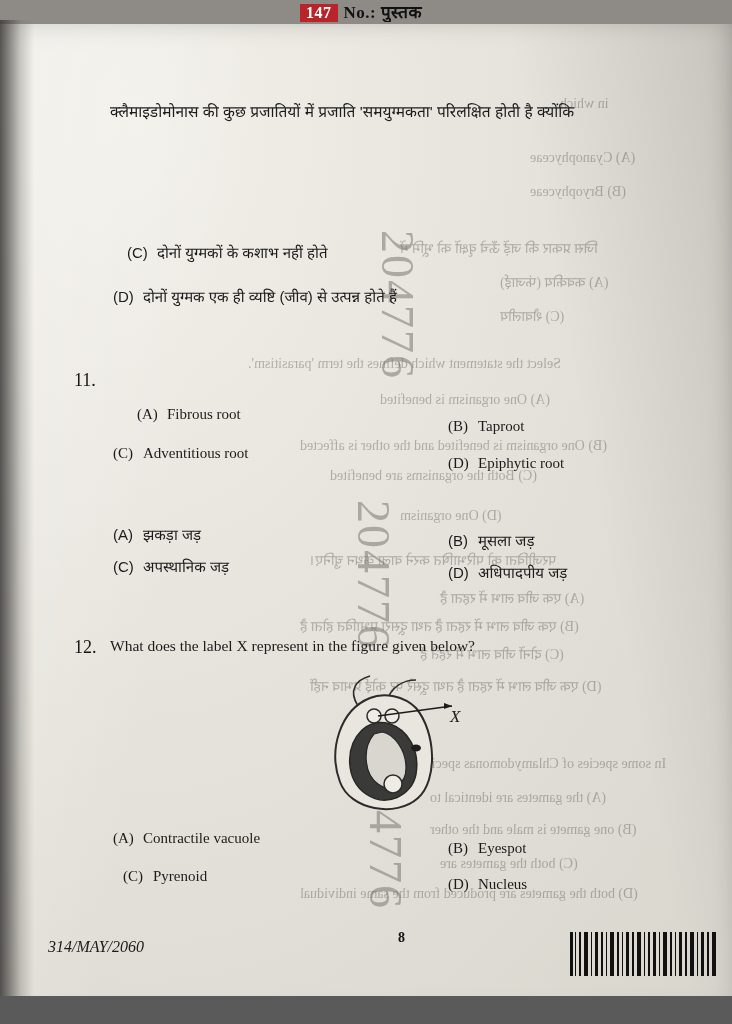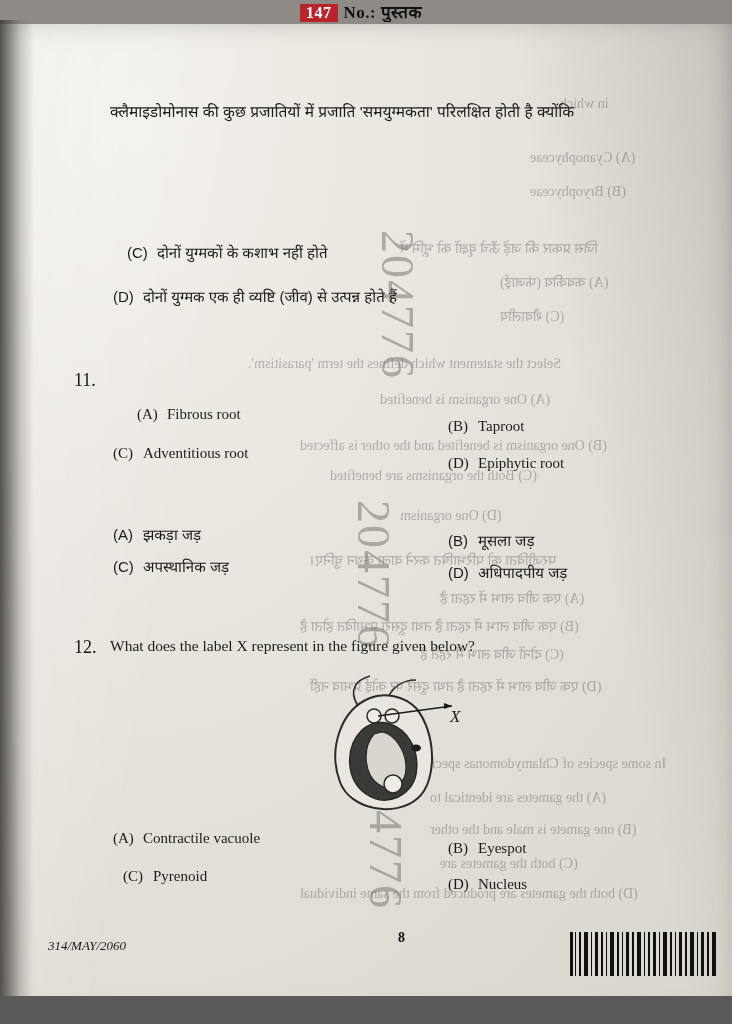--- a/index.html
+++ b/index.html
@@ -131,21 +131,21 @@
     top: 707px;
     font-style: italic;
     font-size: 17px;
     color: #1b1b1b;
   }
   
   .footer-code {
     position: absolute;
     left: 48px;
     top: 938px;
-    font-size: 13px;
+    font-size: 16px;
     color: #1b1b1b;
     font-style: italic;
   }
   .page-num {
     position: absolute;
     left: 398px;
     top: 930px;
     font-size: 14px;
     font-weight: bold;
     color: #111;

